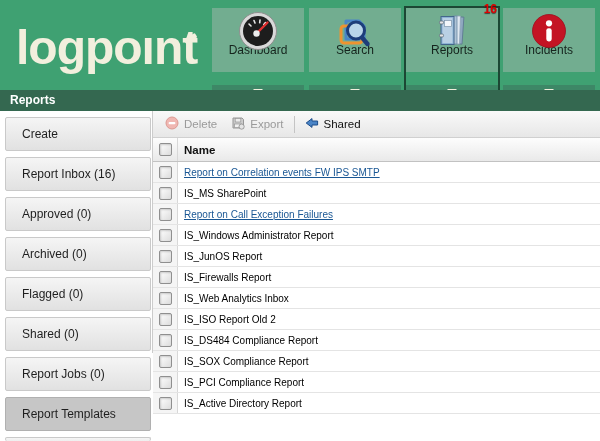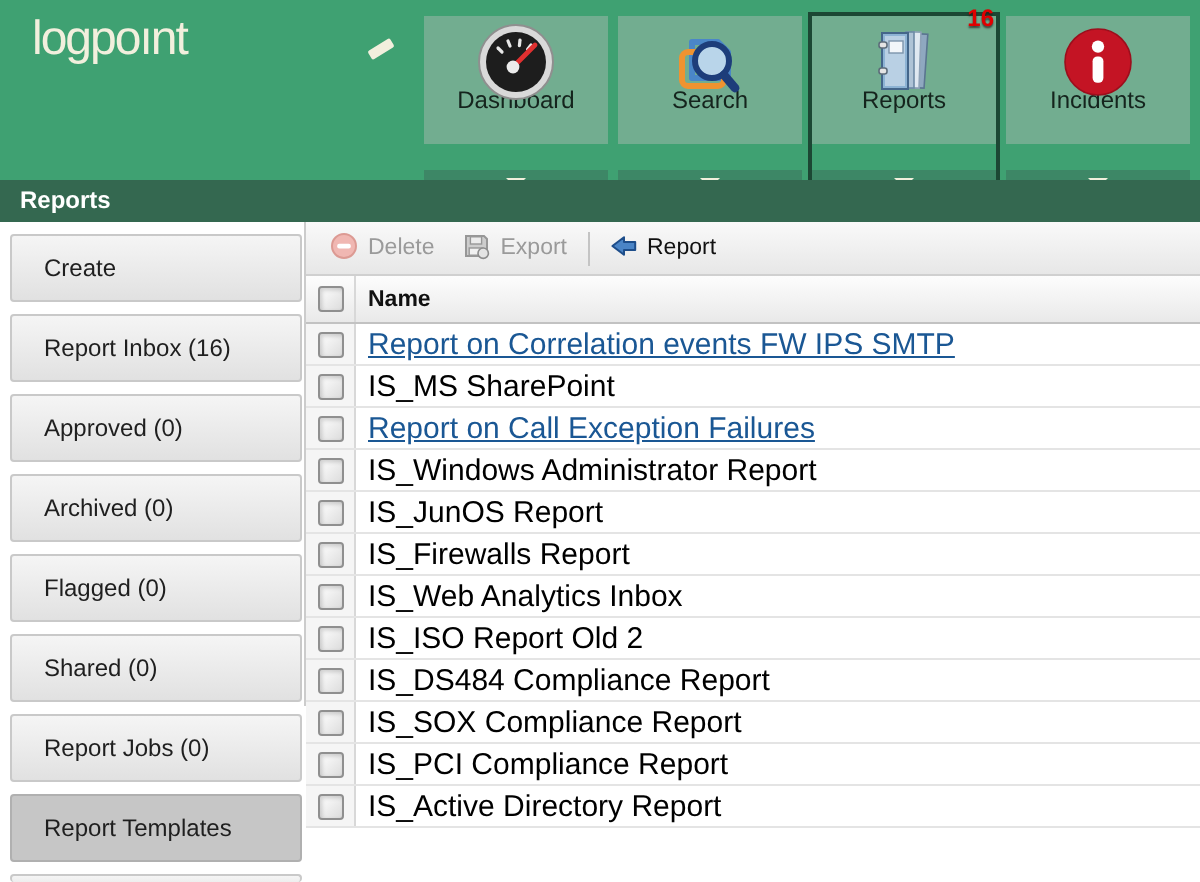--- a/index.html
+++ b/index.html
@@ -2,21 +2,21 @@
 <html><head>
 <meta charset="utf-8">
 <style>
   * { margin:0; padding:0; box-sizing:border-box; }
   html,body { width:600px; height:441px; }
   body { font-family:"Liberation Sans", sans-serif; background:#fff; overflow:hidden; }
   .screen { position:relative; width:600px; height:441px; background:#fff; overflow:hidden; }
 
   
   .header { position:absolute; left:0; top:0; width:600px; height:90px; background:#3fa172; }
-  .logo { position:absolute; left:16px; top:6px; font-size:24px; font-weight:normal;
+  .logo { position:absolute; left:16px; top:20px; font-size:48px; font-weight:bold;
           letter-spacing:-1px; color:#f2efdd; }
   .logo-accent { position:absolute; left:168px; top:16px; width:13px; height:5px;
                  background:#f2efdd; transform:rotate(-32deg); border-radius:1px; }
 
   .nav { position:absolute; left:212px; top:8px; display:flex; gap:5px; }
   .tile { position:relative; width:92px; display:flex; flex-direction:column; cursor:pointer;gap:13px; }
   .tile-main { height:64px; background:#72ad90; display:flex; flex-direction:column;
                align-items:center; justify-content:flex-end; padding-bottom:15px; }
   .tile-icon { position:absolute; top:3px; left:50%; transform:translateX(-50%); }
   .tile-label { font-size:12px; color:#15241d; }
@@ -51,21 +51,21 @@
   .tb-sep { width:1px; height:17px; background:#c4c4c4; margin:0 3px; }
 
   .thead { height:24px; background:linear-gradient(#fdfdfd,#e9e9e9); border-bottom:1px solid #c2c2c2;
            display:flex; align-items:stretch; font-size:11.5px; font-weight:bold; color:#111; }
   .col-check { width:25px; display:flex; align-items:center; justify-content:center;
                border-right:1px solid #d8d8d8; flex:none; }
   .row .col-check { background:#f5f5f5; }
   .col-name { display:flex; align-items:center; padding-left:6px; }
   .rows {}
   .row { height:21px; border-bottom:1px solid #e4e4e4; display:flex; align-items:stretch;
-         font-size:15px; background:#fff; }
+         font-size:10px; background:#fff; }
   .row-name { display:flex; align-items:center; padding-left:6px; color:#000; }
   .row-name.link { color:#1a5794; text-decoration:underline; cursor:pointer; }
 
   .checkbox { width:13px; height:13px; border:1px solid #8f8f8f; border-radius:2px;
               background:linear-gradient(135deg,#ffffff,#dcdcdc);
               box-shadow:inset 1px 1px 2px rgba(0,0,0,.18); cursor:pointer; }
 </style>
 </head>
 <body>
 
@@ -200,21 +200,21 @@
         </span>
         <span>Export</span>
       </div>
       <div class="tb-sep"></div>
       <div class="tb-btn">
         <span>
           <svg width="14" height="14" viewBox="0 0 14 14">
             <path d="M1.2 7 L7 2.6 L7 5 L12.6 5 L12.6 9 L7 9 L7 11.4 Z" fill="#4a84c6" stroke="#1d4d8a" stroke-width="1" stroke-linejoin="round"></path>
           </svg>
         </span>
-        <span>Report</span>
+        <span>Shared</span>
       </div>
     </div>
 
     <div class="thead">
       <div class="col-check">
         <div class="checkbox"></div>
       </div>
       <div class="col-name">Name</div>
     </div>
 

